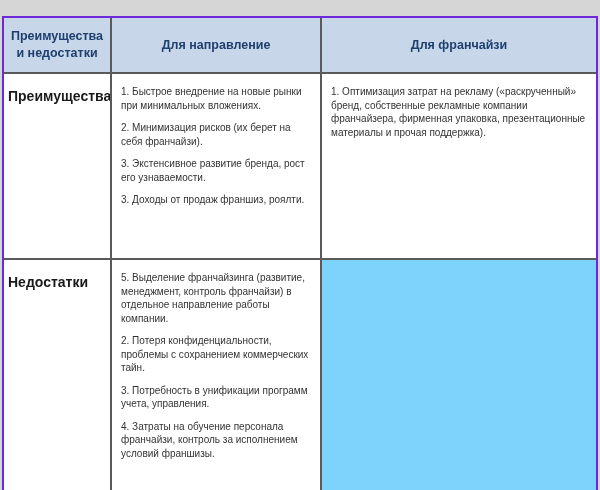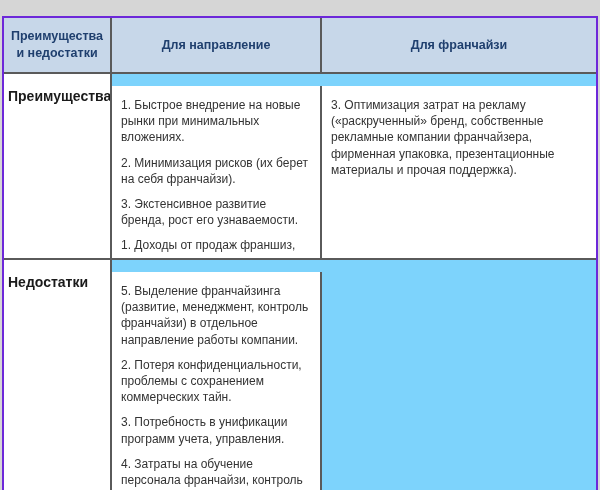--- a/index.html
+++ b/index.html
@@ -45,49 +45,48 @@
     padding: 2px 6px;
   }
   .label-cell {
     font-weight: bold;
     font-size: 14px;
     color: #1a1a1a;
     padding: 14px 6px 0 4px;
     background: #ffffff;
   }
   .content-cell {
-    font-size: 12px;
+    font-size: 10px;
     color: #333333;
     line-height: 1.35;
     padding: 2px 8px 6px 9px;
     background: #ffffff;
-    margin-top: 12px;
   }
   .content-cell p {
     margin: 9px 0 0 0;
   }
 </style>
 </head>
 <body>
 
 <div class="table-wrap">
 
   <div class="cell header-cell v-border h-border">Преимущества и недостатки</div>
   <div class="cell header-cell v-border h-border">Для направление</div>
   <div class="cell header-cell h-border">Для франчайзи</div>
 
   <div class="cell label-cell v-border h-border">Преимущества</div>
   <div class="cell content-cell v-border h-border">
     <p>1. Быстрое внедрение на новые рынки при минимальных вложениях.</p>
     <p>2. Минимизация рисков (их берет на себя франчайзи).</p>
     <p>3. Экстенсивное развитие бренда, рост его узнаваемости.</p>
-    <p>1. Доходы от продаж франшиз, роялти.</p>
+    <p>3. Доходы от продаж франшиз, роялти.</p>
   </div>
   <div class="cell content-cell h-border">
-    <p>3. Оптимизация затрат на рекламу («раскрученный» бренд, собственные рекламные компании франчайзера, фирменная упаковка, презентационные материалы и прочая поддержка).</p>
+    <p>1. Оптимизация затрат на рекламу («раскрученный» бренд, собственные рекламные компании франчайзера, фирменная упаковка, презентационные материалы и прочая поддержка).</p>
   </div>
 
   <div class="cell label-cell v-border">Недостатки</div>
   <div class="cell content-cell v-border">
     <p>5. Выделение франчайзинга (развитие, менеджмент, контроль франчайзи) в отдельное направление работы компании.</p>
     <p>2. Потеря конфиденциальности, проблемы с сохранением коммерческих тайн.</p>
     <p>3. Потребность в унификации программ учета, управления.</p>
     <p>4. Затраты на обучение персонала франчайзи, контроль за исполнением условий франшизы.</p>
   </div>
 

